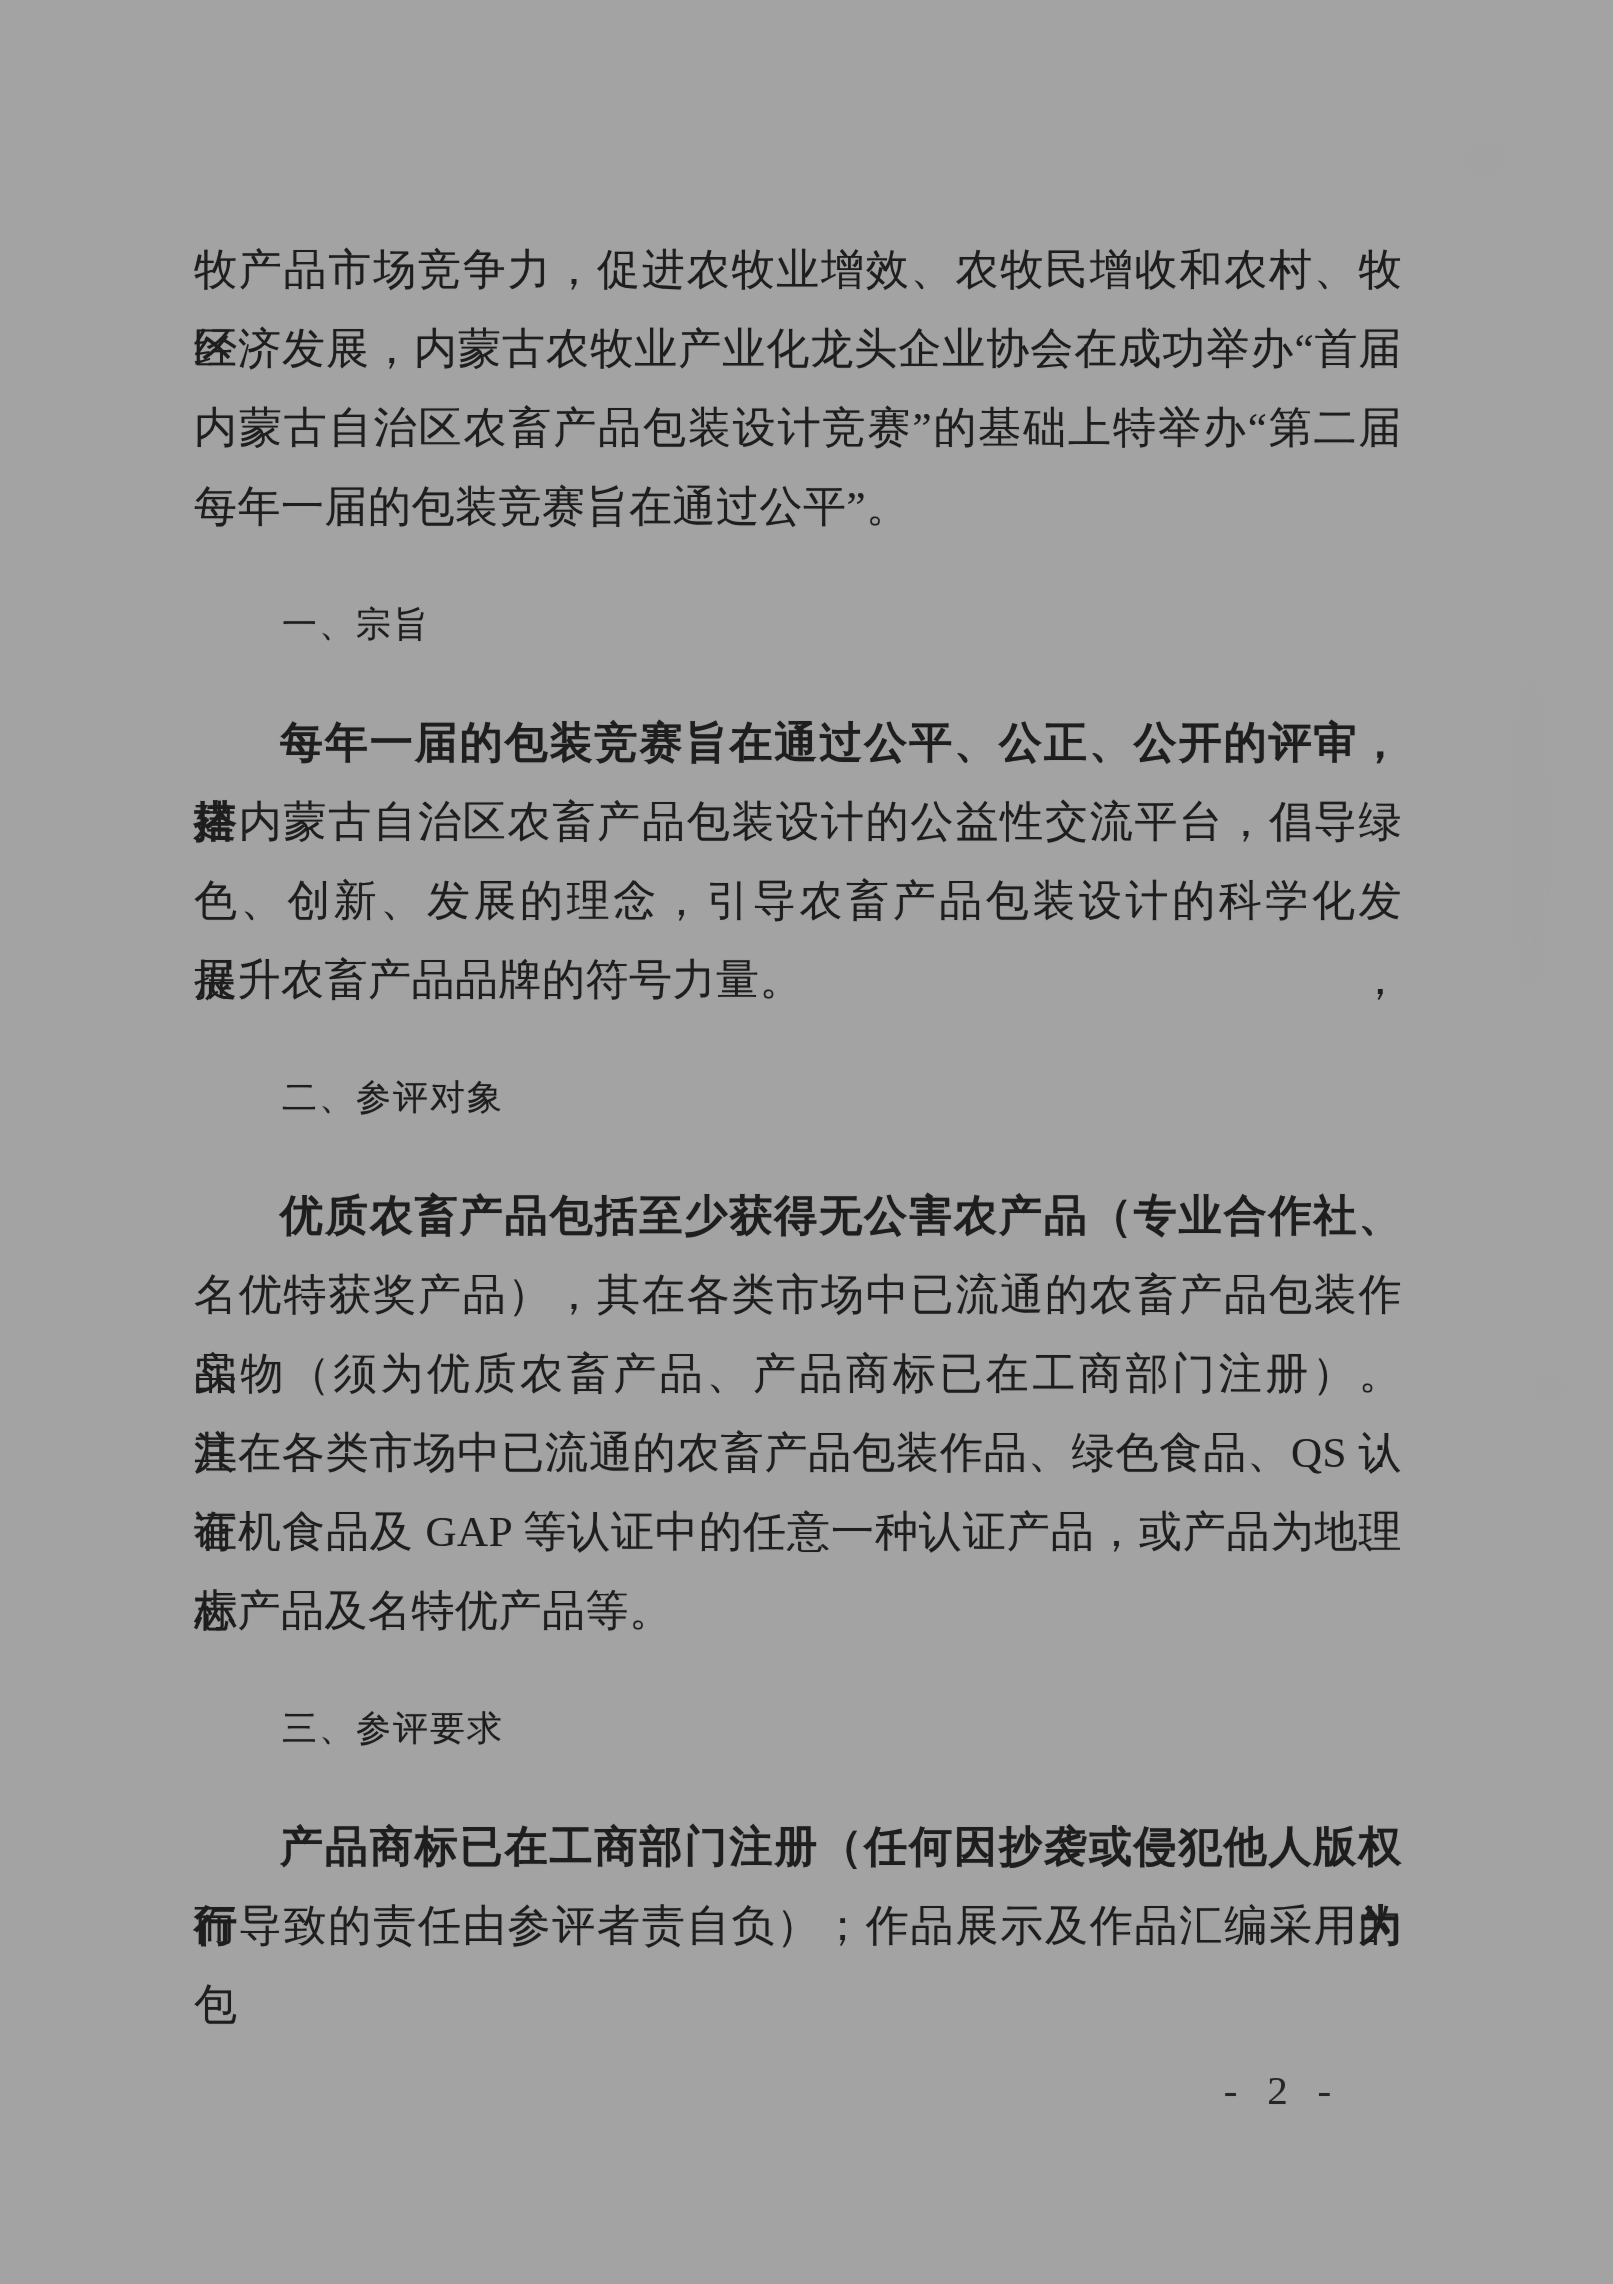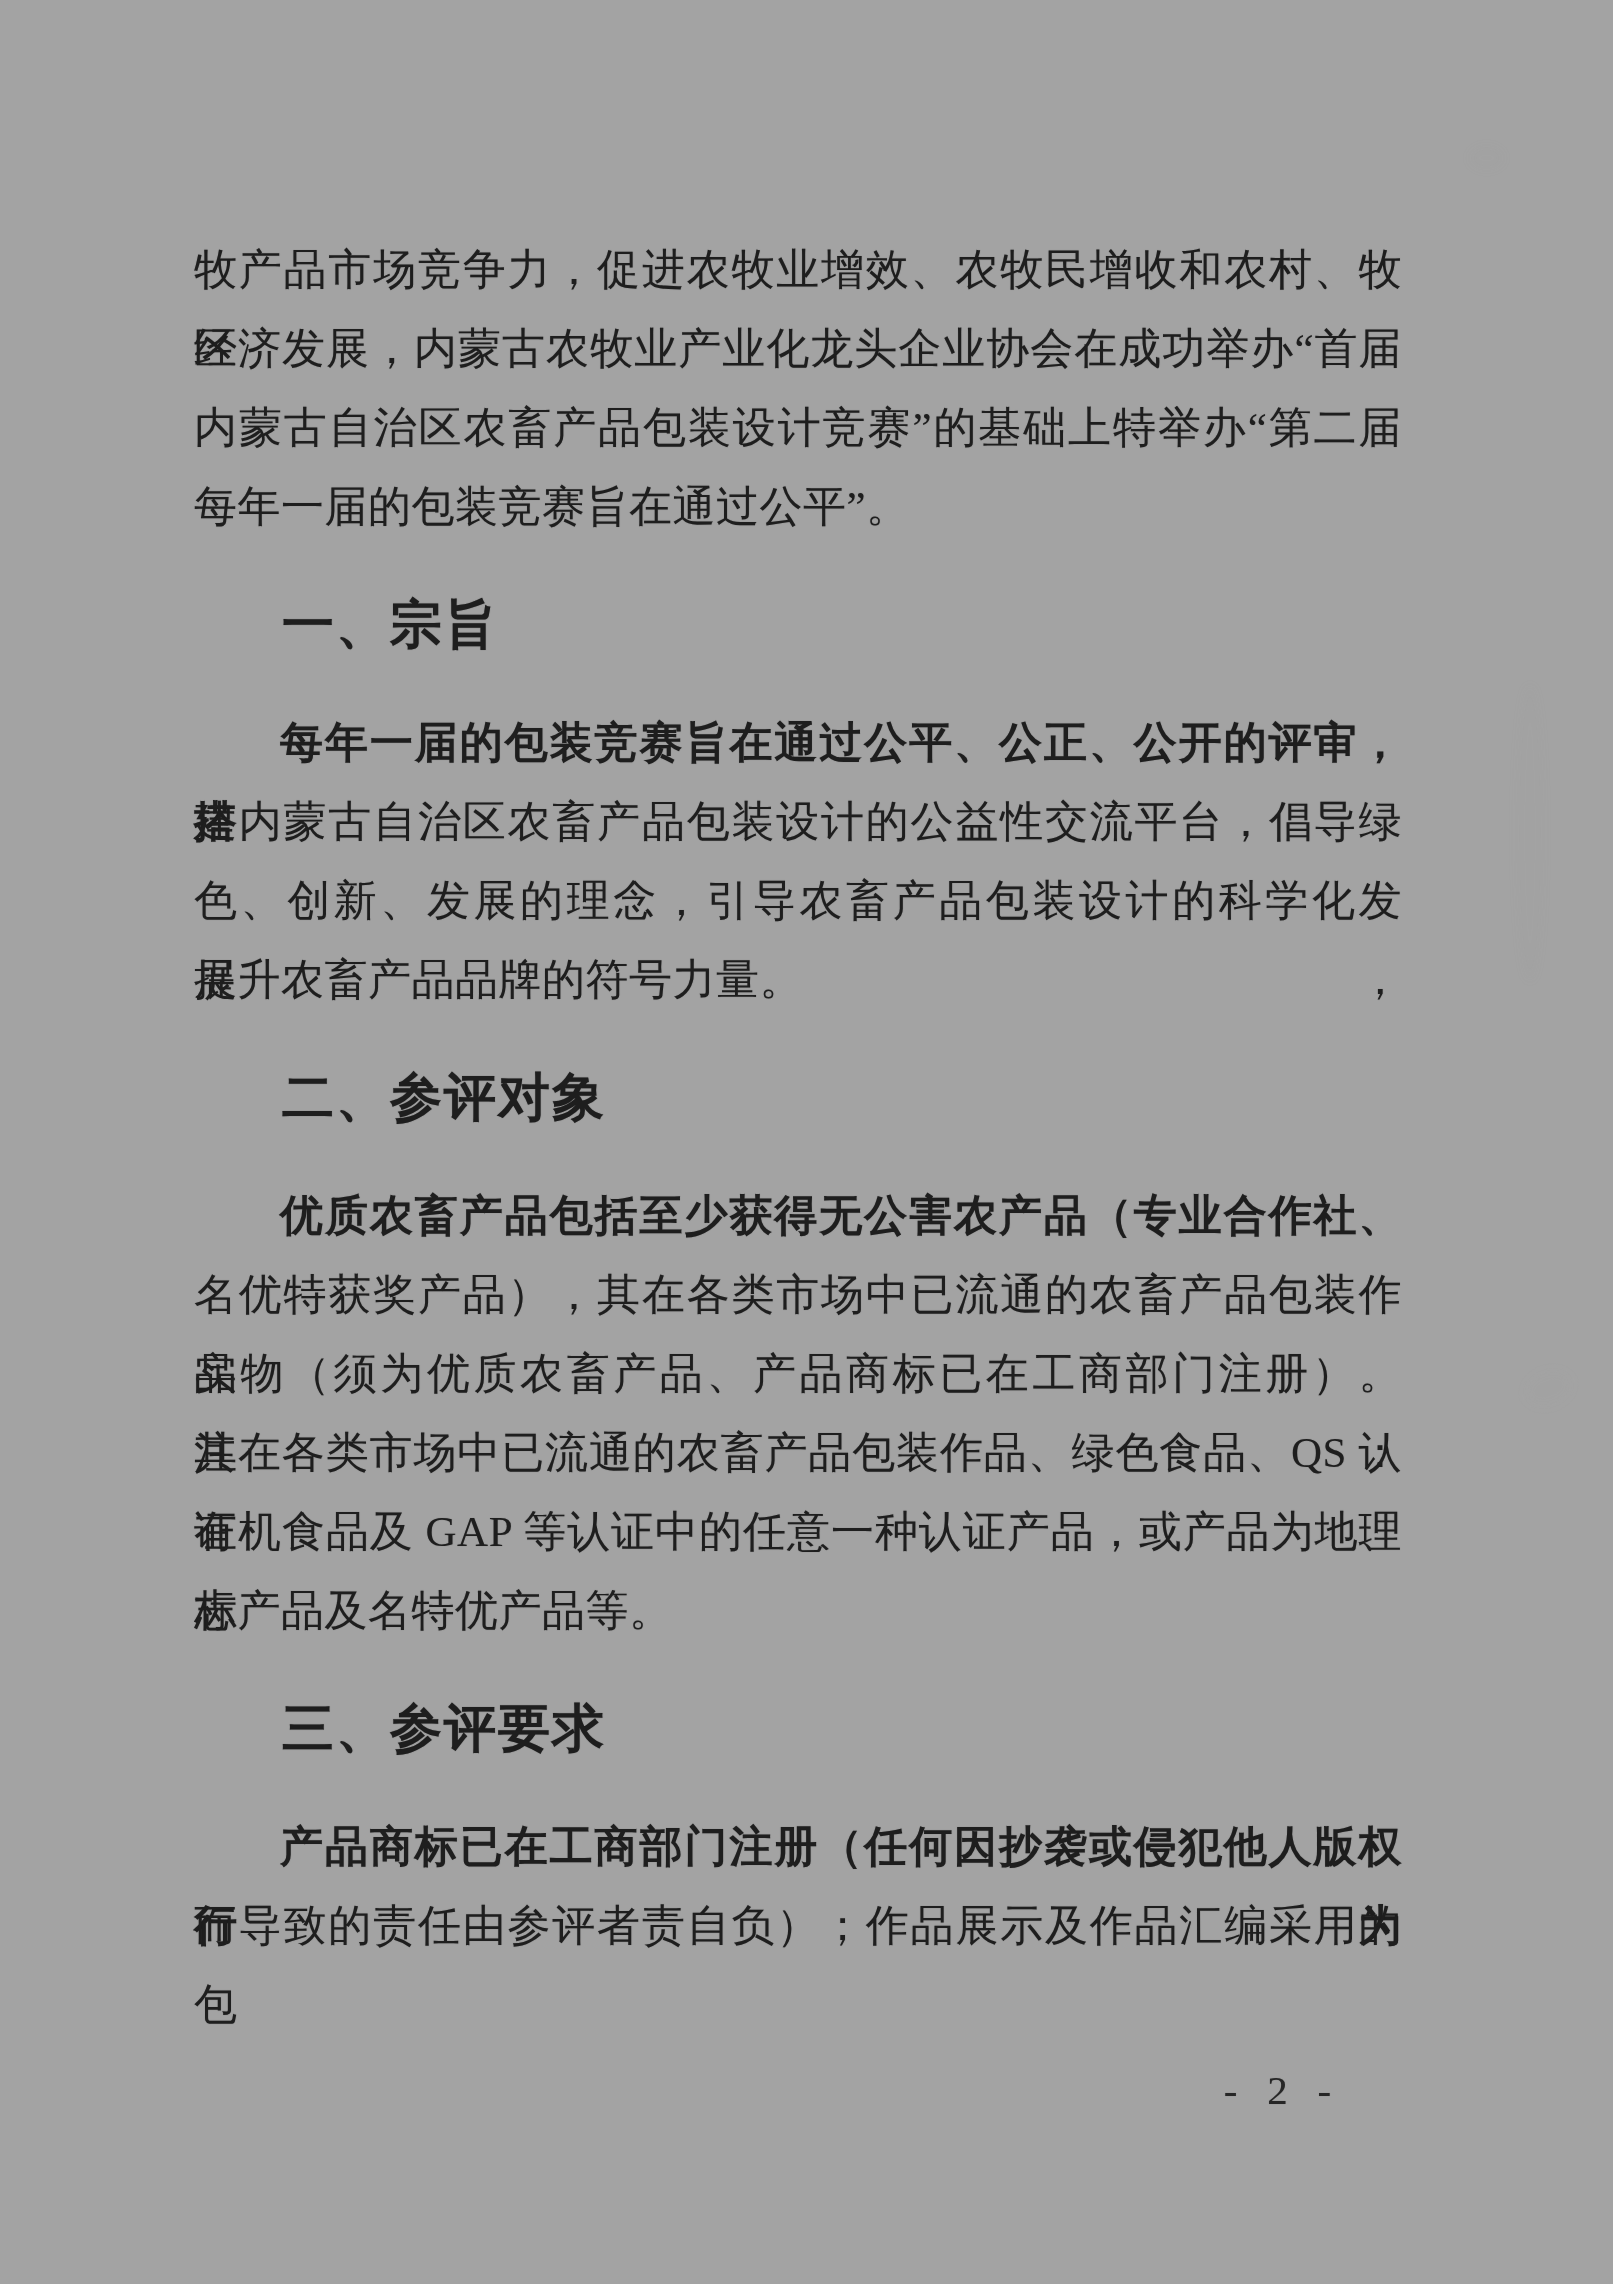--- a/index.html
+++ b/index.html
@@ -36,24 +36,24 @@
     white-space: normal;
     text-align: justify;
     text-align-last: justify;
     text-justify: inter-ideograph;
   }
   .line.indent {
     text-indent: 86px;
   }
   .heading {
     margin: 39px 0 0 0;
-    font-size: 52px;
+    font-size: 35px;
     line-height: 79px;
     height: 79px;
-    font-weight: 700;
+    font-weight: 400;
     text-indent: 88px;
     letter-spacing: 2px;
     text-shadow: 0 0 1px rgba(20,20,20,0.45);
   }
   .para-start {
     margin-top: 39px;
     font-weight: bold;
   }
   .page-number {
     position: absolute;

